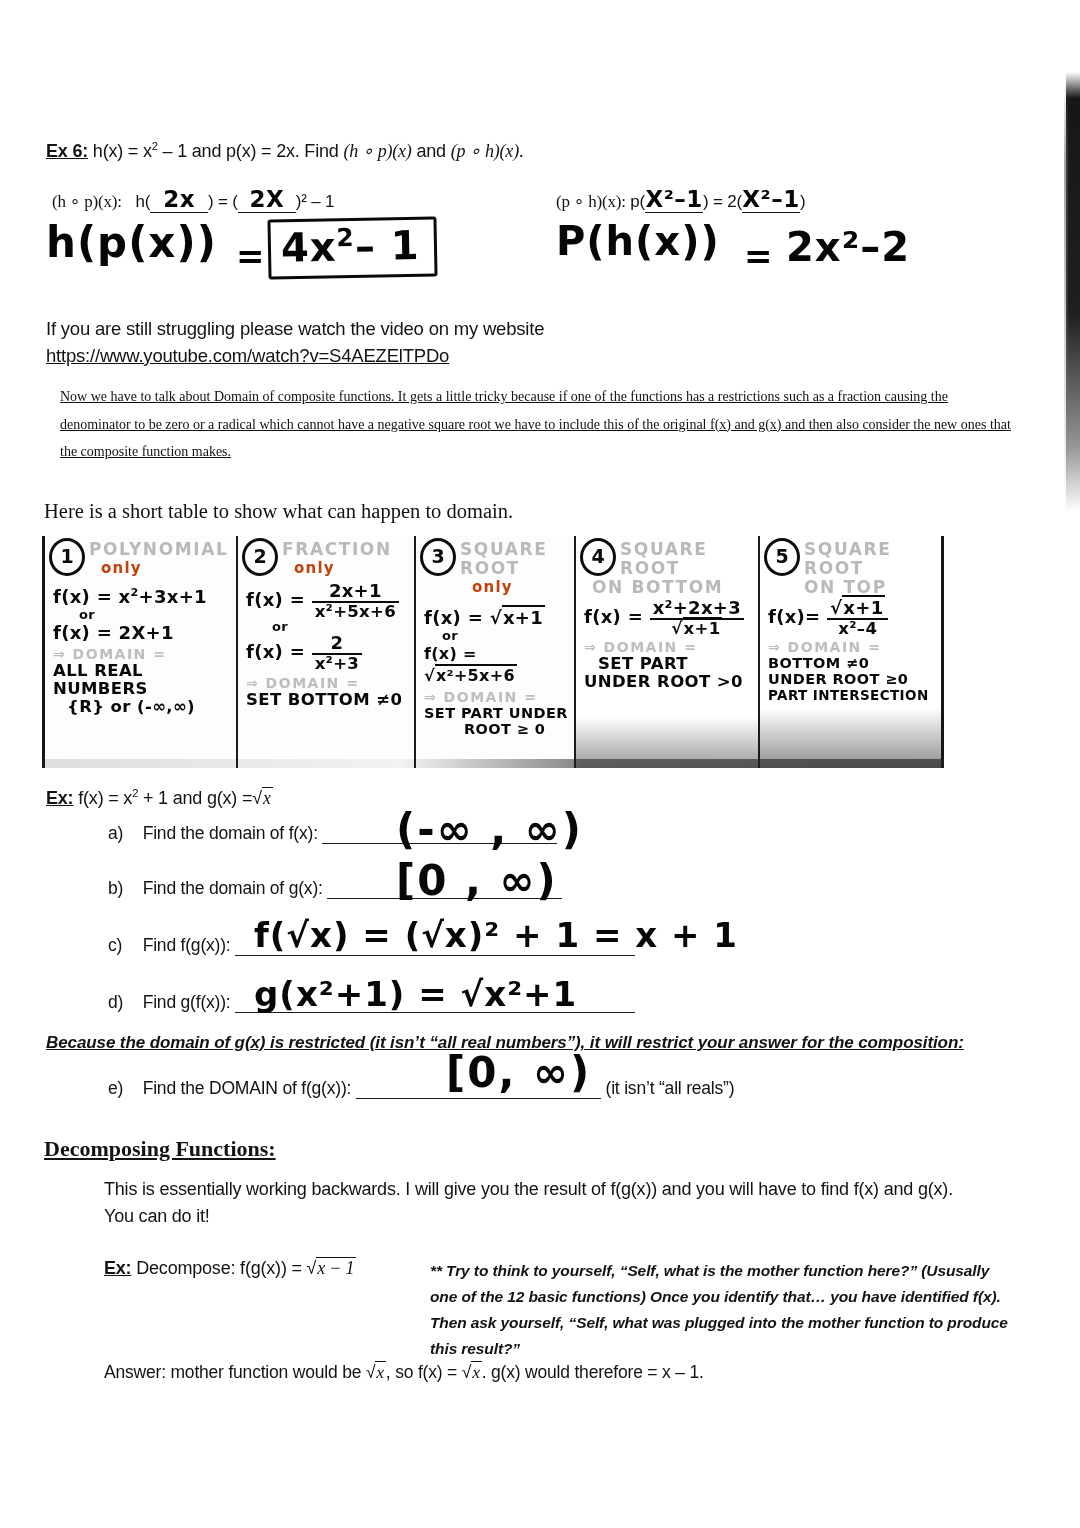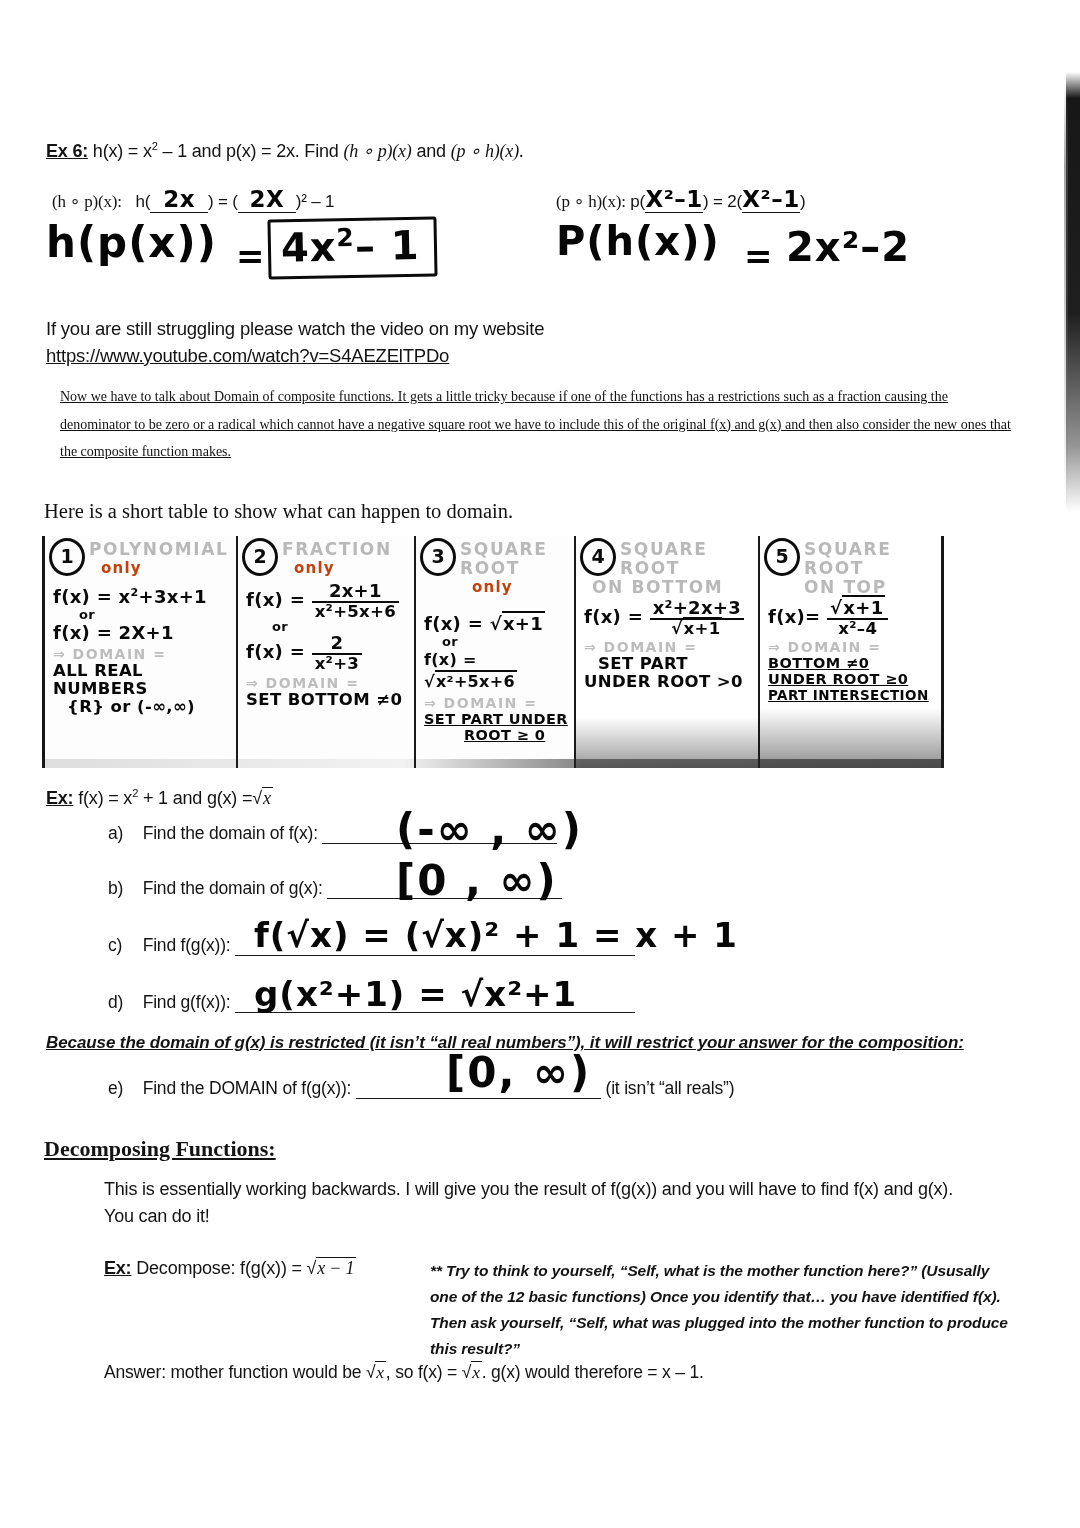--- a/index.html
+++ b/index.html
@@ -255,21 +255,21 @@
     margin-top: 2px;
   }
   .trule {
     font-family: "DejaVu Sans", sans-serif;
     font-weight: 700;
     font-size: 16.5px;
     letter-spacing: 0.4px;
     line-height: 18px;
     color: #080808;
   }
-  .trule.small { font-size: 14.5px; line-height: 16px; text-decoration: underline; }
+  .trule.small { font-size: 14.5px; line-height: 16px; }
 
   
   .frac {
     display: inline-block;
     vertical-align: middle;
     text-align: center;
     line-height: 1.05;
   }
   .frac > .num { display: block; border-bottom: 2px solid #0a0a0a; padding: 0 3px; }
   .frac > .den { display: block; padding: 0 3px; font-size: 0.92em; }
@@ -450,21 +450,21 @@
       <div class="tdomain-faded">⇒ DOMAIN =</div>
       <div class="trule">SET BOTTOM ≠0</div>
     </div>
 
     <div class="tcol" id="tcol3">
       <div class="tnum">3</div>
       <div class="thead">
         <span>SQUARE ROOT</span>
         <span class="only">only</span>
       </div>
-      <div class="tbody" style="margin-top:16px">
+      <div class="tbody" style="margin-top:10px">
         <div><span>f(x) = </span>√<span class="rad">x+1</span></div>
         <span class="orr" style="margin-left:18px">or</span>
         <div style="font-size:16px"><span>f(x) = </span>√<span class="rad">x²+5x+6</span></div>
       </div>
       <div class="tdomain-faded">⇒ DOMAIN =</div>
       <div class="trule small">SET PART UNDER</div>
       <div class="trule small" style="margin-left:40px">ROOT ≥ 0</div>
     </div>
 
     <div class="tcol" id="tcol4">

